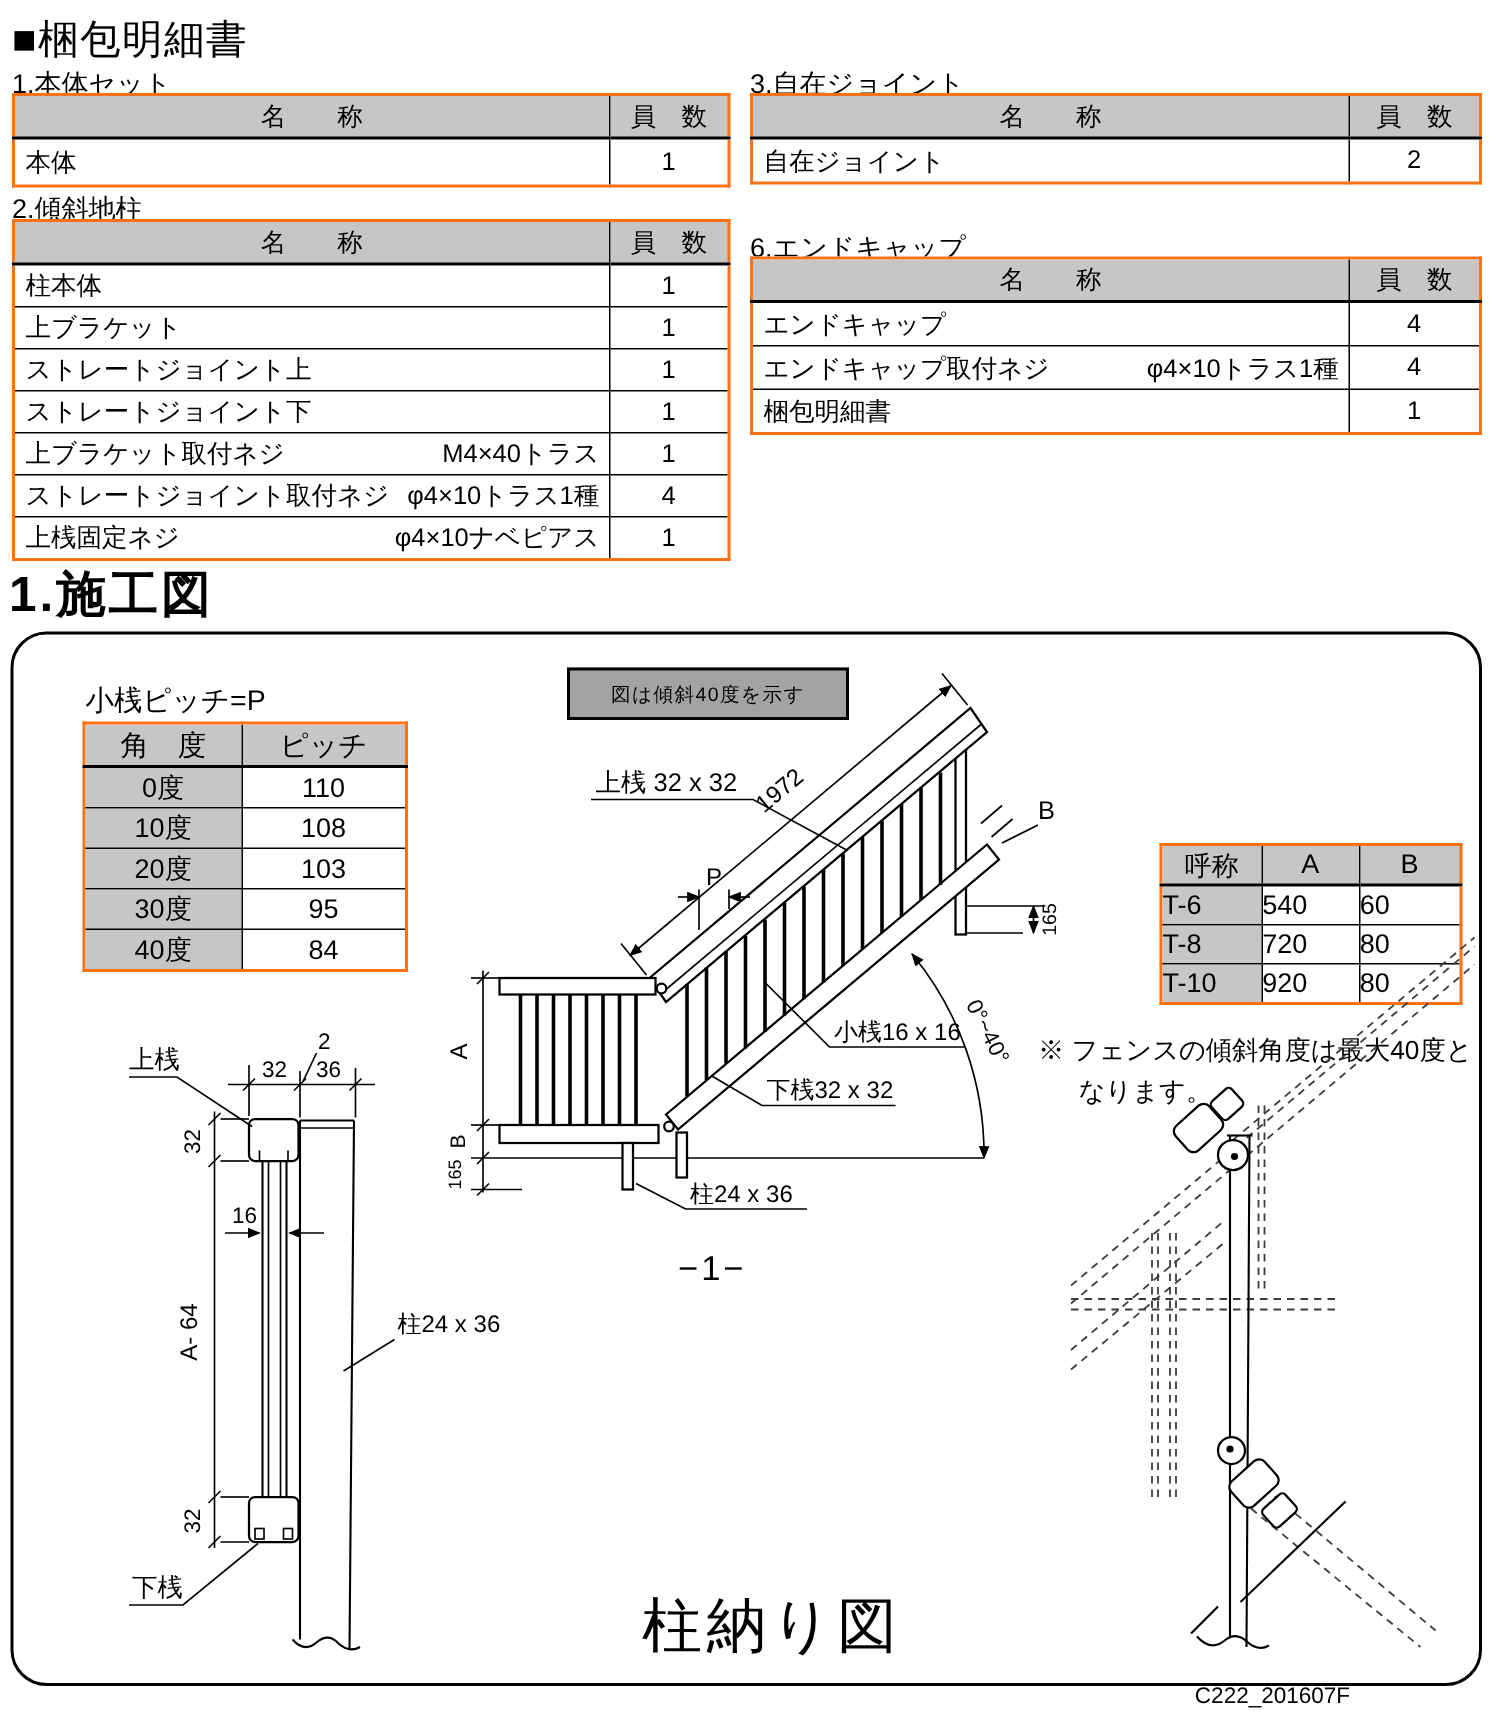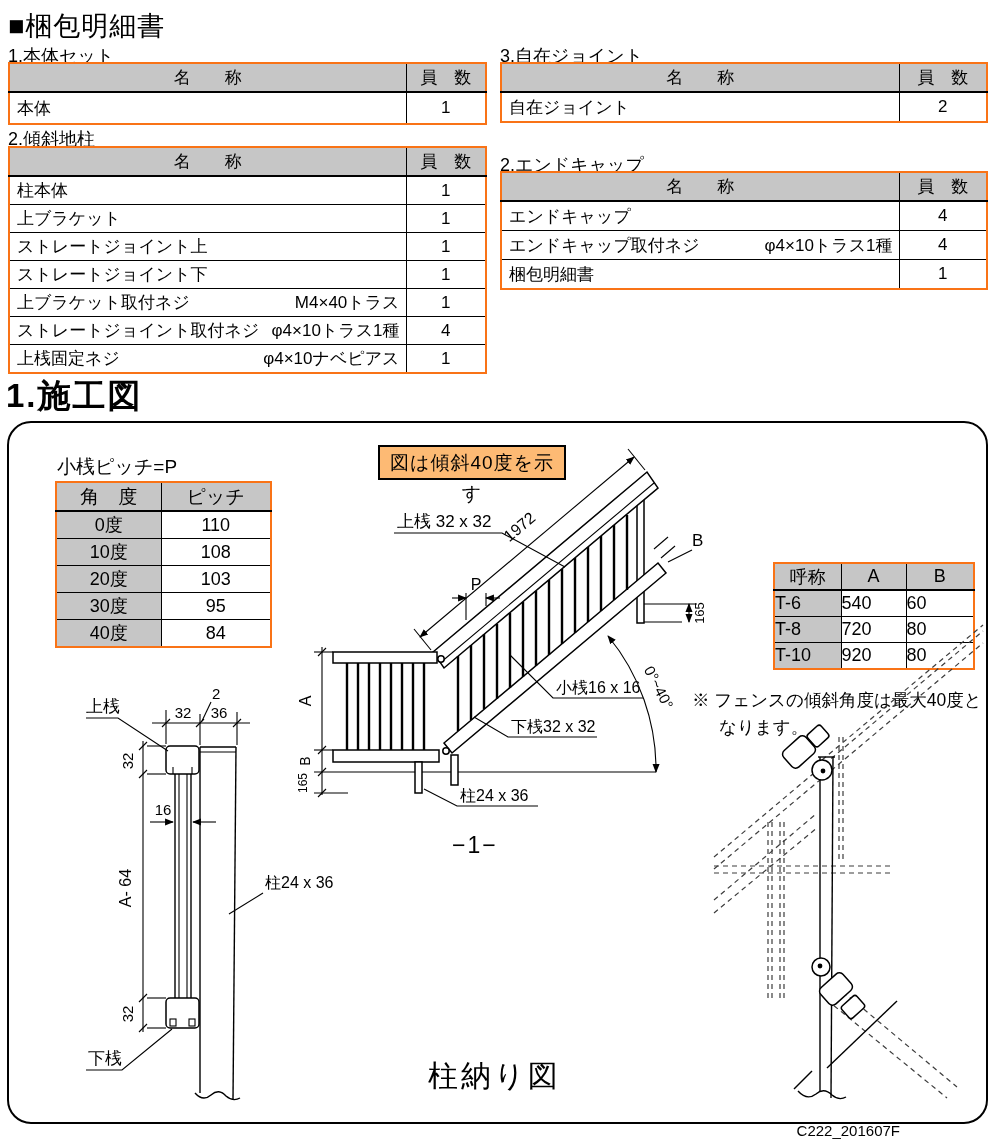--- a/index.html
+++ b/index.html
@@ -18,25 +18,25 @@
   .namecell{display:flex;align-items:center;padding:0 6px 0 7px}
   .namecell .spec{margin-left:auto;padding-left:6px}
   .qtycell{text-align:center}
   .gray{background:#c6c6c6}
   .ptable th{height:27px;font-size:19px}
   .ptable td{height:26px;font-size:18px;text-align:center}
   .ttable th{height:25px;font-size:18px}
   .ttable td{height:25px;font-size:18px;text-align:left}
   .bigbox{left:7px;top:421px;width:977px;height:699px;border:2.5px solid #000;border-radius:24px}
   .noteframe{left:378px;top:445px;width:184px;height:31px;border:2px solid #000;
-             font-size:19px;text-align:center;line-height:31px;letter-spacing:1px;background:#fdba74}
+             font-size:13px;text-align:center;line-height:31px;letter-spacing:1px;background:#a3a3a3}
   .fnote{left:692px;top:687px;width:300px;font-size:17.5px;line-height:1.55}
   .fnote .l2{padding-left:27px}
   .pagemark{left:452px;top:832px;font-size:23px;letter-spacing:2px}
-  .caption{left:428px;top:1056px;font-size:30px;letter-spacing:3px}
+  .caption{left:428px;top:1056px;font-size:40px;letter-spacing:3px}
   .doccode{left:750px;top:1122px;width:150px;text-align:right;font-size:15px}
   svg{position:absolute;overflow:visible}
   svg text{font-family:"Liberation Sans",sans-serif;fill:#000}
   .ln{stroke:#000;stroke-width:1.4;fill:none}
   .thin{stroke:#000;stroke-width:1.1;fill:none}
   .bal{stroke:#000;stroke-width:2.4}
   .wfill{fill:#fff;stroke:#000;stroke-width:1.5}
   .dim{stroke:#000;stroke-width:1.1;fill:none}
   .d{stroke:#3c3c3c;stroke-width:1.2;fill:none;stroke-dasharray:5 4}
 </style>
@@ -161,21 +161,21 @@
           <div class="namecell">
             <span>自在ジョイント</span>
             <span class="spec"></span>
           </div>
         </td>
         <td class="qtycell">2</td>
       </tr>
 </tbody>
   </table>
 
-<div class="abs seclabel" style="left:500px;top:153px">2.エンドキャップ</div>
+<div class="abs seclabel" style="left:500px;top:153px">6.エンドキャップ</div>
 <table class="abs packr" style="left:500px;top:171px;width:488px">
   <colgroup>
       <col style="width:398px">
       <col style="width:88px">
     </colgroup>
   <tbody>
       <tr style="height:29px">
         <th>名　　称</th>
         <th>員　数</th>
       </tr>

